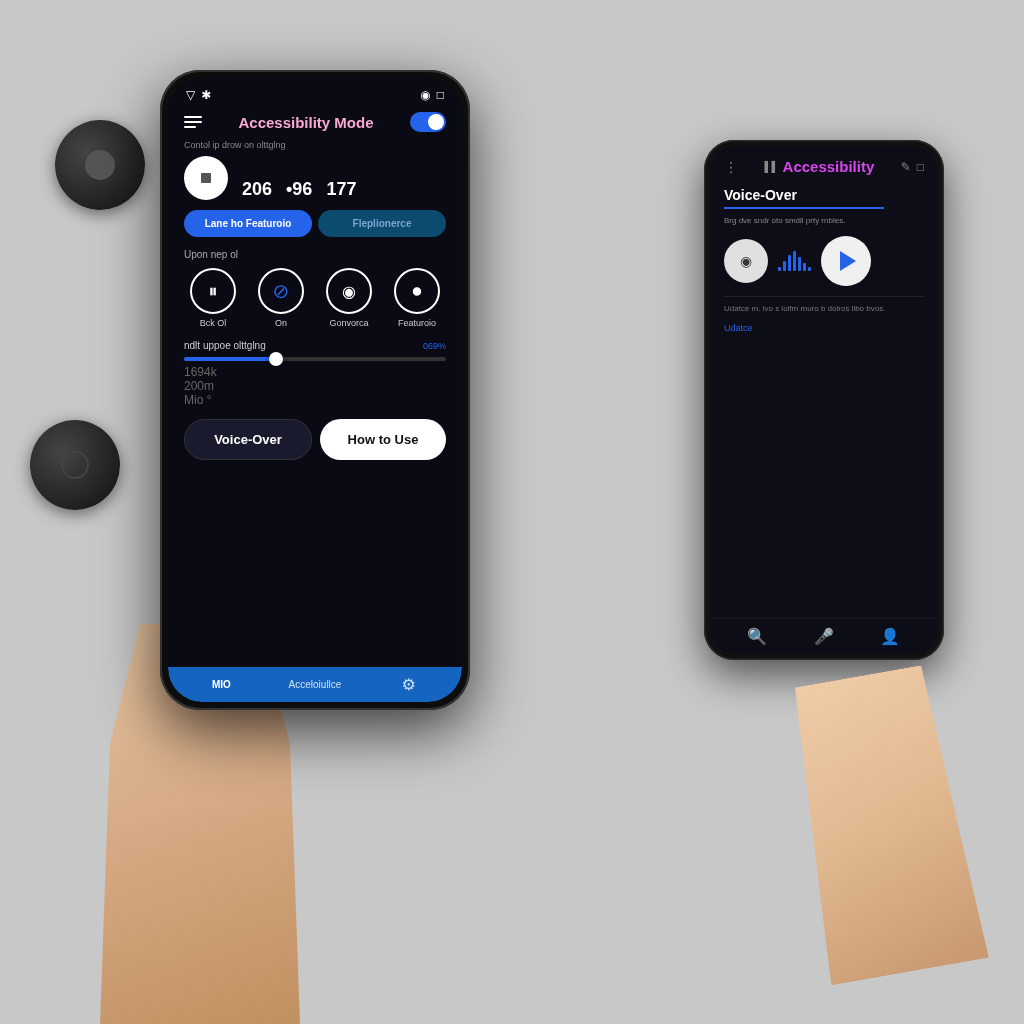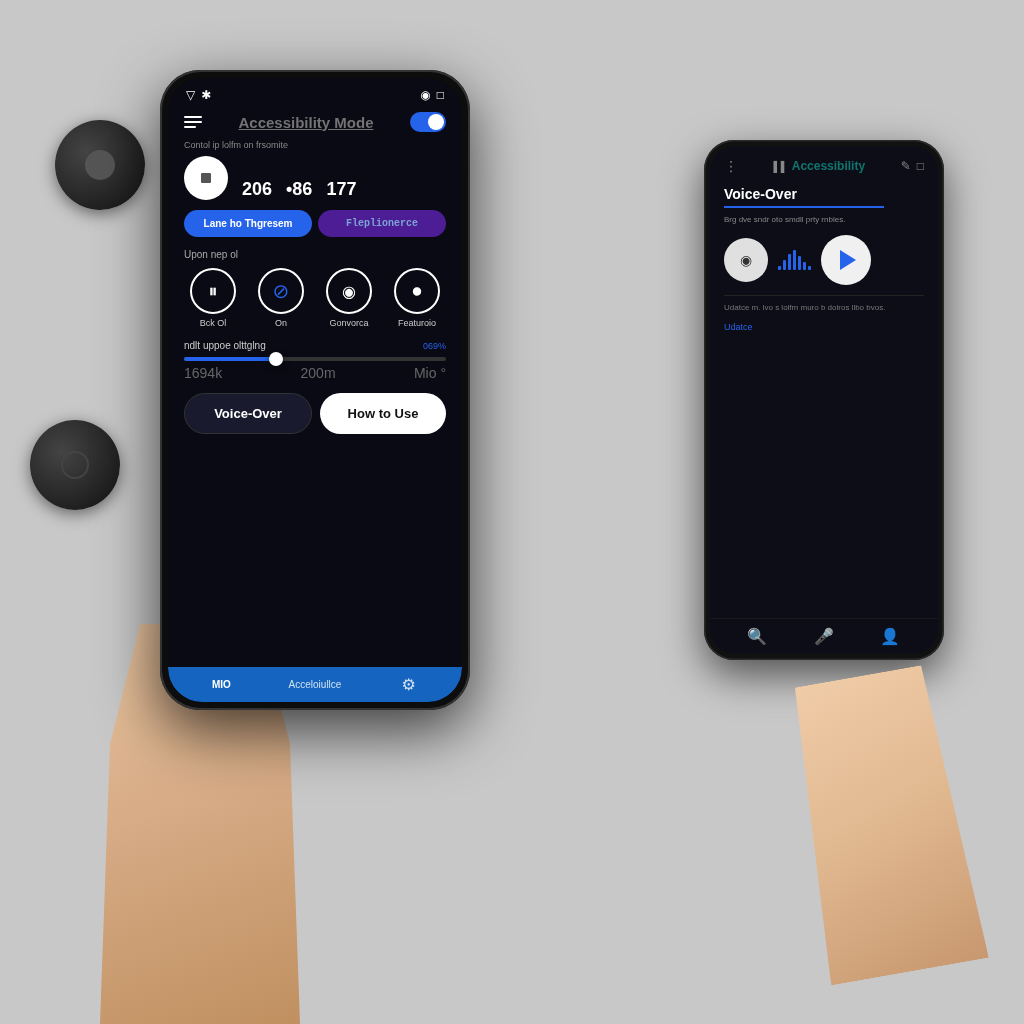--- a/index.html
+++ b/index.html
@@ -92,22 +92,21 @@
     }
     .header-menu span {
       display: block;
       width: 18px; height: 2px;
       background: white;
       border-radius: 1px;
     }
     .header-title {
       font-size: 15px;
       font-weight: 600;
-      color: #737373;
-      text-decoration: underline;
+      color: #f9a8d4;
     }
     .toggle-switch {
       width: 36px; height: 20px;
       background: #2563eb;
       border-radius: 10px;
       position: relative;
       display: flex;
       align-items: center;
       padding: 2px;
     }
@@ -215,23 +214,22 @@
       font-size: 10px;
       font-weight: 600;
       cursor: pointer;
       text-align: center;
     }
     .tab-btn-active {
       background: #2563eb;
       color: white;
     }
     .tab-btn-inactive {
-      background: #4c1d95;
+      background: #0c4a6e;
       color: #7ba4d4;
-      font-family: Liberation Mono, monospace;
     }
 
     
     .section-label {
       font-size: 10px;
       color: #aaa;
       margin-bottom: 8px;
     }
     .icon-row {
       display: flex;
@@ -303,22 +301,23 @@
       left: 35%;
       transform: translate(-50%, -50%);
       width: 14px; height: 14px;
       background: white;
       border-radius: 50%;
       box-shadow: 0 2px 6px rgba(0,0,0,0.5);
     }
     .slider-labels {
       display: flex;
       justify-content: space-between;
-      font-size: 14px;
+      font-size: 12px;
       color: #666;
+      flex-direction: column;
     }
 
     
     .bottom-buttons {
       display: flex;
       gap: 8px;
       margin-bottom: 10px;
     }
     .btn-voice-over {
       flex: 1;
@@ -391,23 +390,23 @@
     }
     .sec-header {
       display: flex;
       align-items: center;
       justify-content: space-between;
       padding: 12px 14px 6px;
       color: white;
       font-size: 11px;
     }
     .sec-title {
-      font-size: 12px;
+      font-size: 15px;
       font-weight: 700;
-      color: #0f766e;
+      color: #d946ef;
     }
     .sec-content {
       flex: 1;
       padding: 6px 14px;
       color: white;
     }
     .sec-subtitle {
       font-size: 14px;
       font-weight: 700;
       margin-bottom: 4px;
@@ -538,32 +537,32 @@
             <span></span>
             <span style="width:12px;"></span>
         </div>
         <span class="header-title">Accessibility Mode</span>
         <div class="toggle-switch"></div>
       </div>
 
       <div class="app-content">
 
 
-        <div class="stats-label">Contol ip lolfm on frsomite</div>
+        <div class="stats-label">Contol ip drow on olttglng</div>
         <div class="stats-row">
           <div class="stat-circle">
             <div class="stat-circle-inner"></div>
           </div>
           <span class="stat-num">206</span>
-          <span class="stat-num">•86</span>
+          <span class="stat-num">•96</span>
           <span class="stat-num">177</span>
         </div>
 
         <div class="tab-buttons">
-          <button class="tab-btn tab-btn-active">Lane ho Thgresem</button>
+          <button class="tab-btn tab-btn-active">Lane ho Featuroio</button>
           <button class="tab-btn tab-btn-inactive">Fleplionerce</button>
         </div>
 
         <div class="section-label">Upon nep ol</div>
         <div class="icon-row">
           <div class="icon-item">
             <div class="icon-circle">
               <span class="icon-pause"></span>
             </div>
             <span class="icon-label">Bck Ol</span>

